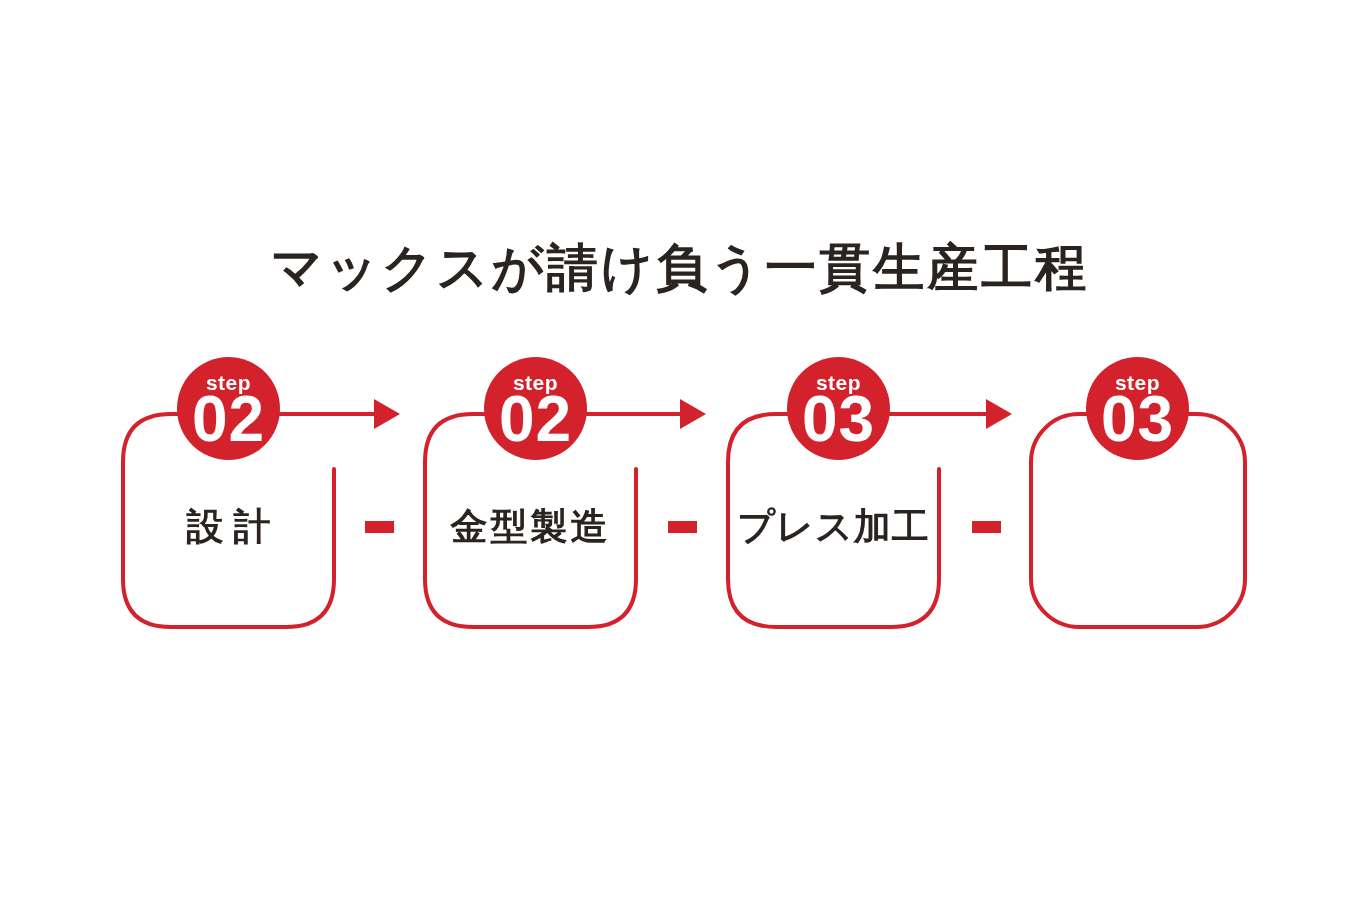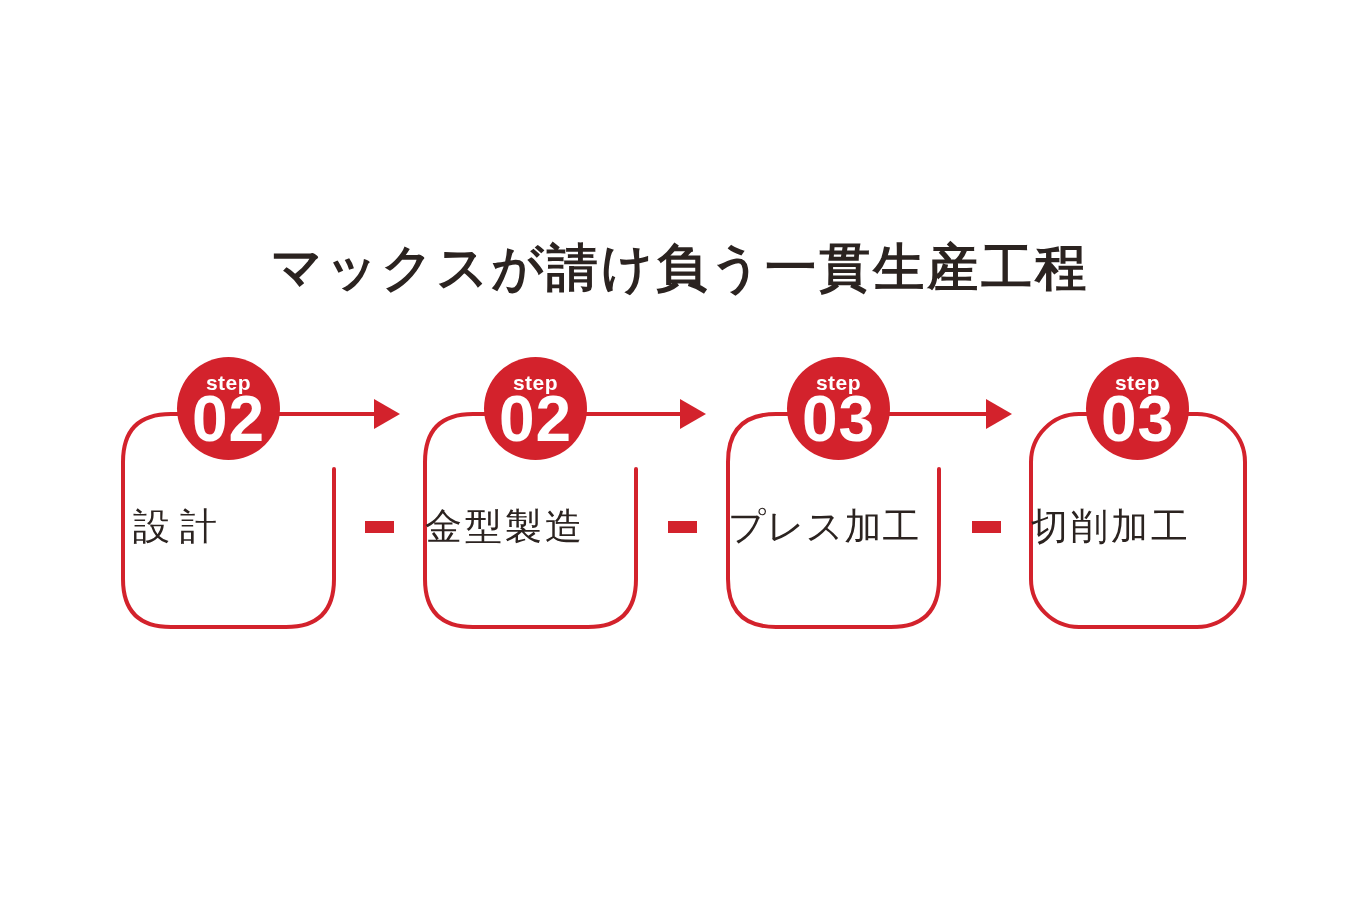--- a/index.html
+++ b/index.html
@@ -78,22 +78,23 @@
   }
   .badge.s1{left:177px;}
   .badge.s2{left:484px;}
   .badge.s3{left:787px;}
   .badge.s4{left:1086px;}
   .box-label{
     position:absolute;
     top:505px;
     height:44px;
     line-height:44px;
+    text-align:center;
     font-size:37px;
-    font-weight:normal;
+    font-weight:bold;
     letter-spacing:3px;
     color:var(--ink);
     white-space:nowrap;
   }
   .box-label.s1{left:123px;width:211px;letter-spacing:10px;text-indent:10px;}
   .box-label.s2{left:425px;width:211px;}
   .box-label.s3{left:728px;width:211px;letter-spacing:1px;}
   .box-label.s4{left:1031px;width:214px;}
 </style>
 </head>
@@ -134,15 +135,14 @@
     <span class="badge-num">03</span>
   </div>
   <div class="badge s4">
     <span class="badge-word">step</span>
     <span class="badge-num">03</span>
   </div>
 
   <div class="box-label s1">設計</div>
   <div class="box-label s3">プレス加工</div>
   <div class="box-label s2">金型製造</div>
-  <div class="box-label s4">切削加工</div>
 
 </div>
 
 </body></html>

